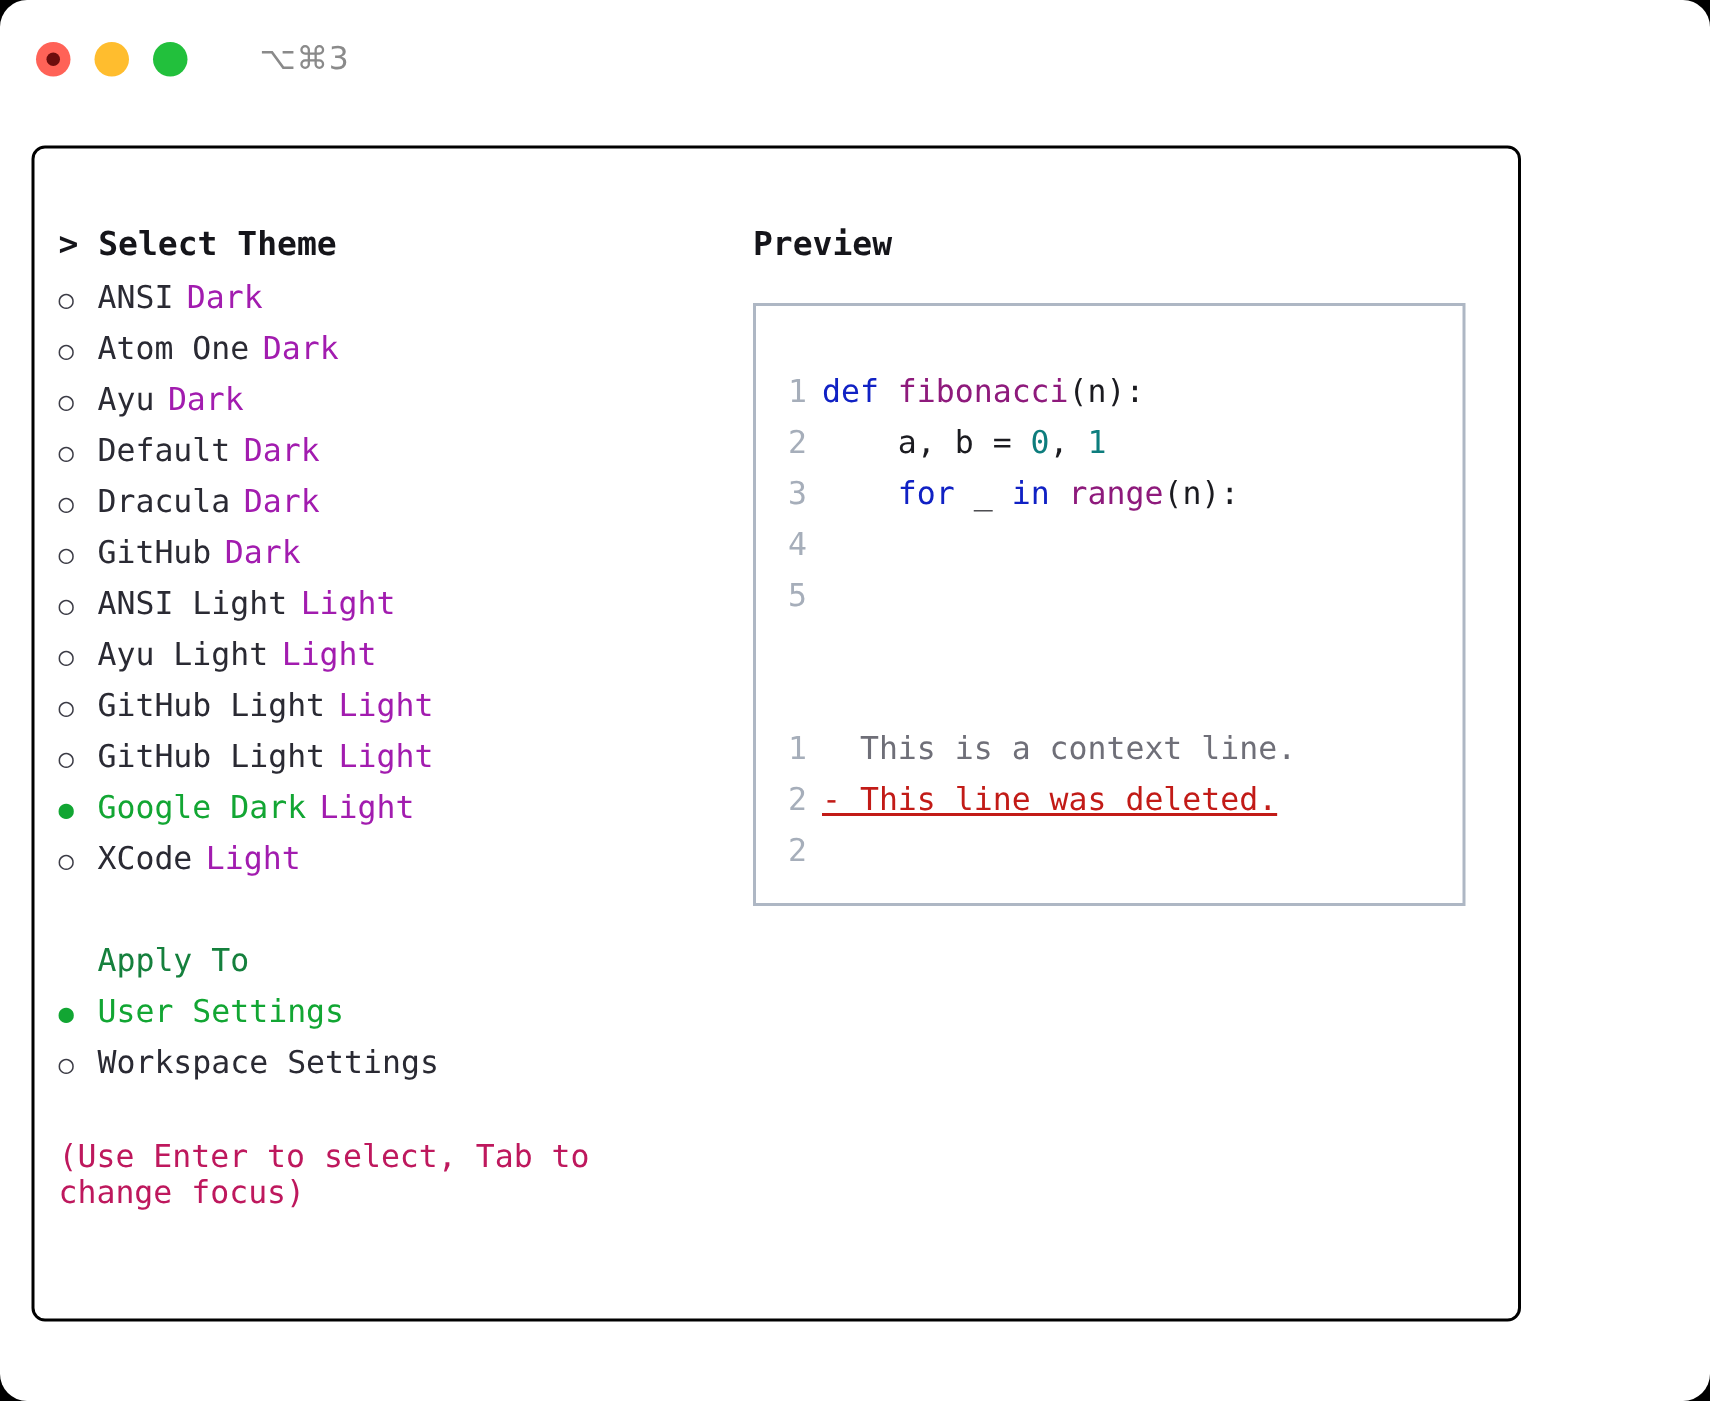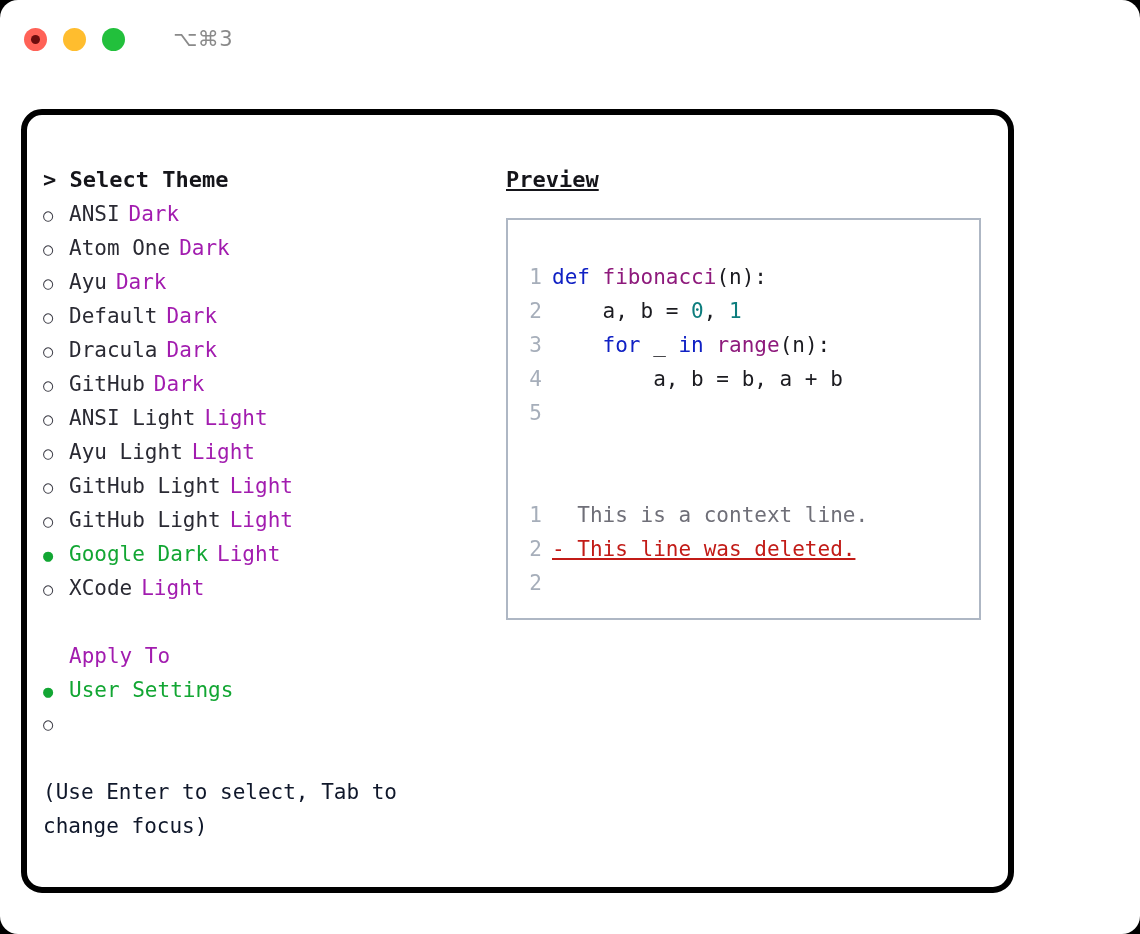--- a/index.html
+++ b/index.html
@@ -68,25 +68,24 @@
     font-family: "DejaVu Sans", "Liberation Sans", sans-serif;
   }
 
   
   .panel {
     position: absolute;
     left: 21px;
     top: 97px;
     width: 993px;
     height: 784px;
-    border: 6px solid #000000;
-    border-radius: 21px;
+    border: 2px solid #000000;
+    border-radius: 9px;
     box-sizing: border-box;
     background: #ffffff;
-    margin-top: 12px;
   }
 
   .columns {
     position: absolute;
     left: 0; top: 0;
     width: 100%;
     height: 100%;
   }
 
   
@@ -122,49 +121,48 @@
   .marker.on { color: #12a633; }
   .opt-label { color: #2a2a33; }
   .opt-label.selected { color: #12a633; }
   .opt-variant { color: #a21caf; margin-left: 9px; }
 
   .subsection {
     margin-top: 34px;
   }
   .sub-header {
     font-size: 21px;
-    color: #a21caf;
+    color: #15803d;
     line-height: 34px;
     height: 34px;
     padding-left: 26px;
     white-space: pre;
   }
   .help-text {
     margin-top: 34px;
     font-size: 21px;
-    color: #0f172a;
-    line-height: 34px;
+    color: #be185d;
+    line-height: 24px;
     width: 400px;
     white-space: pre-wrap;
   }
 
   
   .right-col {
     position: absolute;
     left: 479px;
     top: 48px;
     width: 490px;
   }
   .preview-title {
     font-size: 22px;
     font-weight: bold;
     color: #15151a;
     line-height: 34px;
     height: 34px;
-    text-decoration: underline;
   }
   .preview-box {
     margin-top: 21px;
     width: 475px;
     height: 402px;
     border: 2px solid #aeb7c4;
     box-sizing: border-box;
     background: #ffffff;
     padding: 40px 0 0 0;
   }
@@ -279,20 +277,21 @@
         </div>
 
         <div class="subsection">
           <div class="sub-header">Apply To</div>
           <div class="opt-row">
             <span class="marker on">●</span>
             <span class="opt-label selected">User Settings</span>
           </div>
           <div class="opt-row">
             <span class="marker">○</span>
+            <span class="opt-label">Workspace Settings</span>
           </div>
         </div>
 
         <div class="help-text">(Use Enter to select, Tab to
 change focus)</div>
       </div>
 
       <div class="right-col">
         <div class="preview-title">Preview</div>
 
@@ -308,21 +307,20 @@
             <span class="code-text"><span class="tok-plain">    a, b = </span><span class="tok-num">0</span><span class="tok-plain">, </span><span class="tok-num">1</span></span>
           </div>
 
           <div class="code-line">
             <span class="lineno">3</span>
             <span class="code-text"><span class="tok-plain">    </span><span class="tok-kw">for</span><span class="tok-plain"> _ </span><span class="tok-kw">in</span><span class="tok-plain"> </span><span class="tok-fn">range</span><span class="tok-plain">(n):</span></span>
           </div>
 
           <div class="code-line">
             <span class="lineno">4</span>
-            <span class="code-text"><span class="tok-plain">        a, b = b, a + b</span></span>
           </div>
 
           <div class="code-line">
             <span class="lineno">5</span>
           </div>
 
           <div class="spacer-line"></div>
           <div class="spacer-line"></div>
 
           <div class="code-line">

